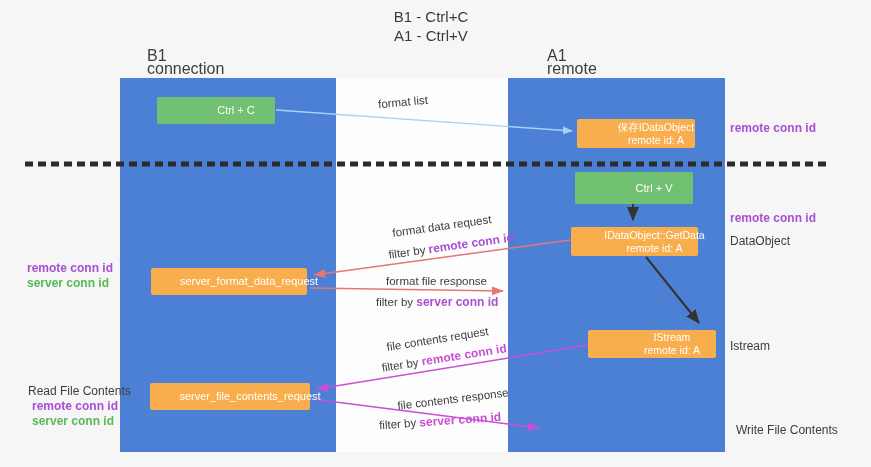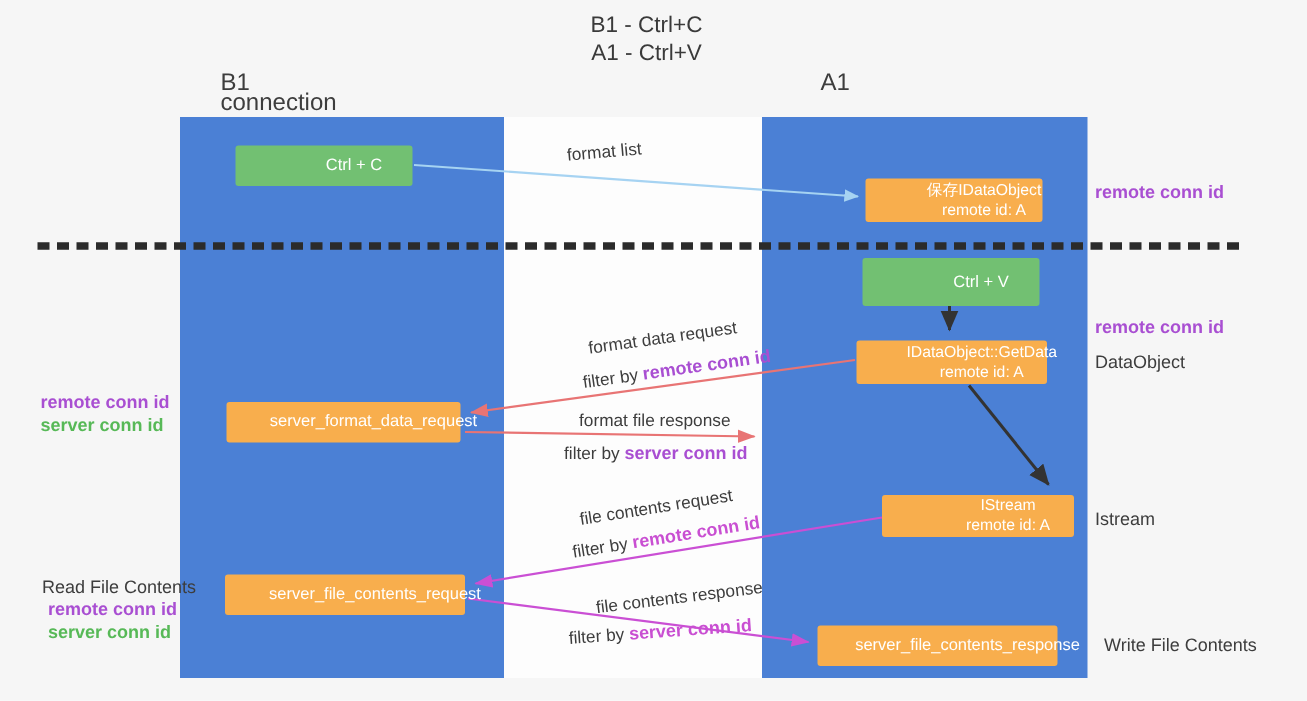--- a/index.html
+++ b/index.html
@@ -77,20 +77,21 @@
     <div>B1 - Ctrl+C</div>
     <div>A1 - Ctrl+V</div>
   </div>
 
   <div class="abs col-header" style="left:147px;">
     <div>B1</div>
     <div>connection</div>
   </div>
   <div class="abs col-header" style="left:547px;">
     <div>A1</div>
+    <div>remote</div>
   </div>
 
   <div class="abs column col-left"></div>
   <div class="abs column col-right"></div>
 
   <svg class="abs arrows" width="871" height="467" viewBox="0 0 871 467">
     <defs>
       <marker id="mBlue" markerWidth="8" markerHeight="8" refX="6.5" refY="3" orient="auto">
         <path class="mh-blue" d="M0,0 L7,3 L0,6 z"></path>
       </marker>
@@ -147,23 +148,20 @@
     <span>IDataObject::GetData</span>
     <span>remote id: A</span>
   </div>
 
 
   <div class="abs box orange" style="left:588px;top:330px;width:128px;height:28px;font-size:10.5px;">
     <span>IStream</span>
     <span>remote id: A</span>
   </div>
 
-  <div class="abs box orange" style="left:545px;top:417px;width:160px;height:27px;">
-    <span>server_file_contents_response</span>
-  </div>
 
   <div class="abs lbl" style="left:378px;top:96px;transform:rotate(-5deg);">format list</div>
 
   <div class="abs lbl" style="left:392px;top:220px;transform:rotate(-8deg);">format data request</div>
   <div class="abs lbl" style="left:388px;top:239px;transform:rotate(-8deg);">
     <span>filter by </span><span class="bold purple">remote conn id</span>
   </div>
 
   <div class="abs lbl" style="left:386px;top:275px;">format file response</div>
   <div class="abs lbl" style="left:376px;top:295px;">

